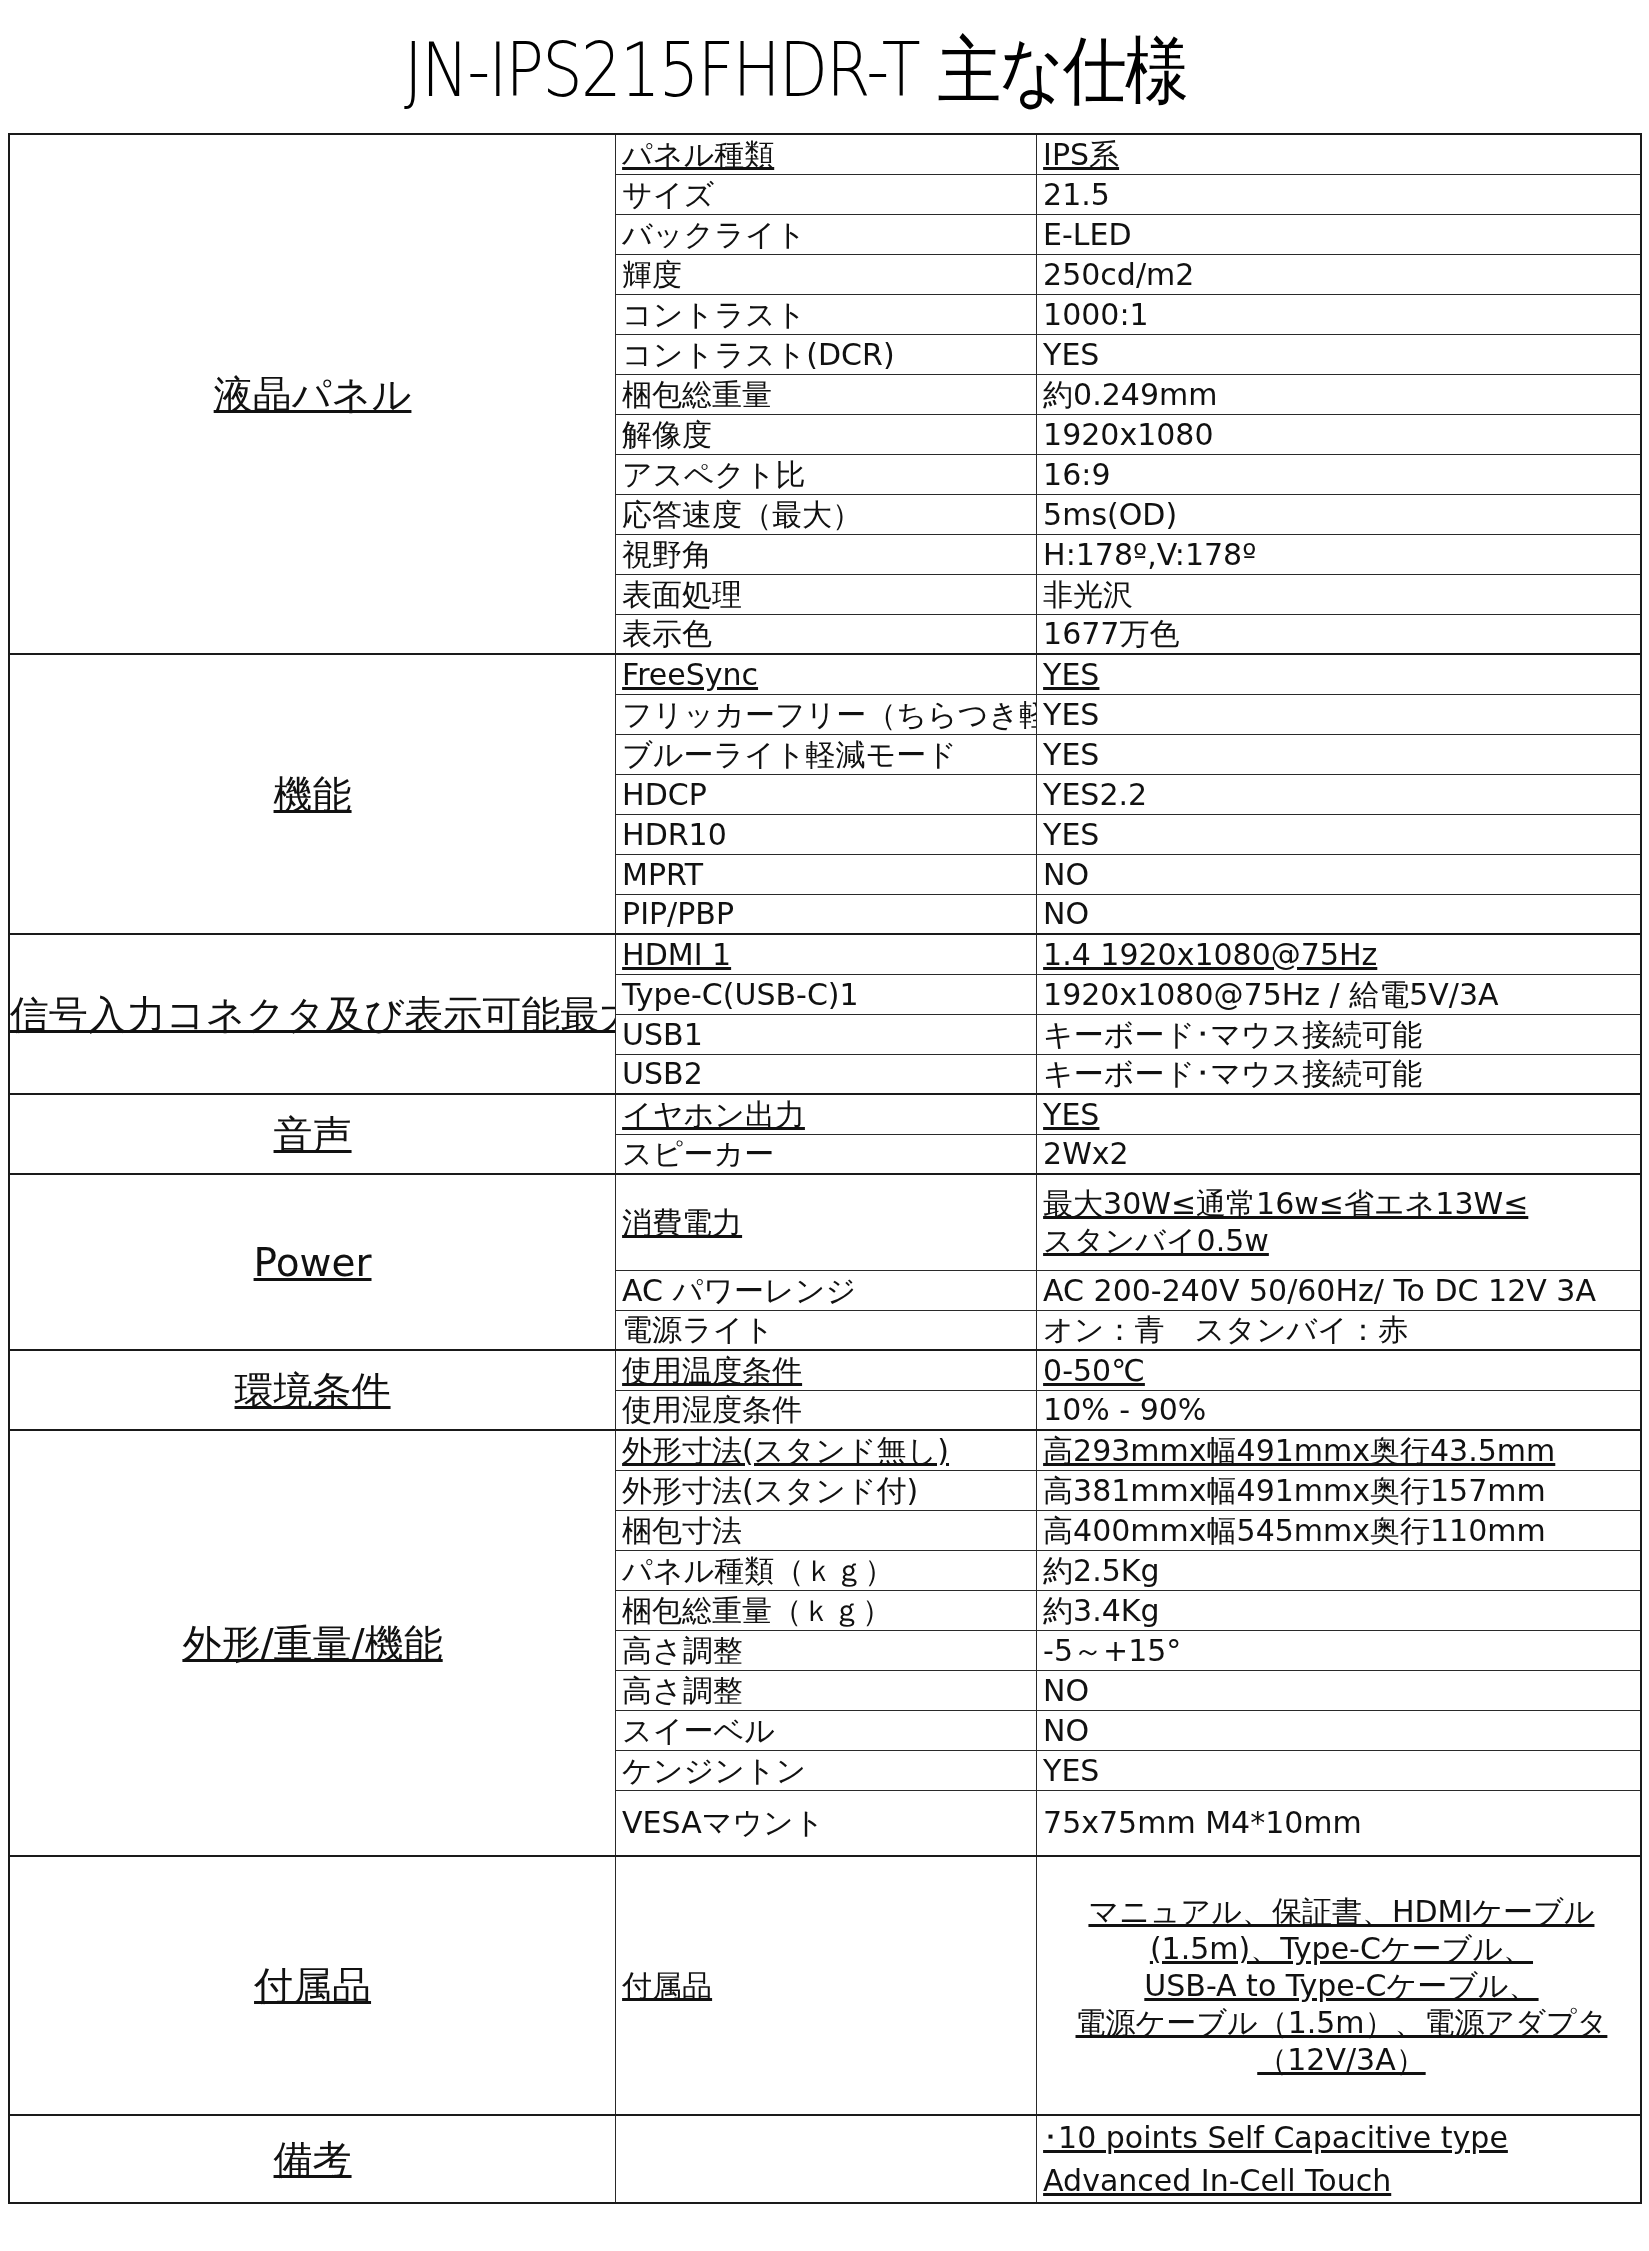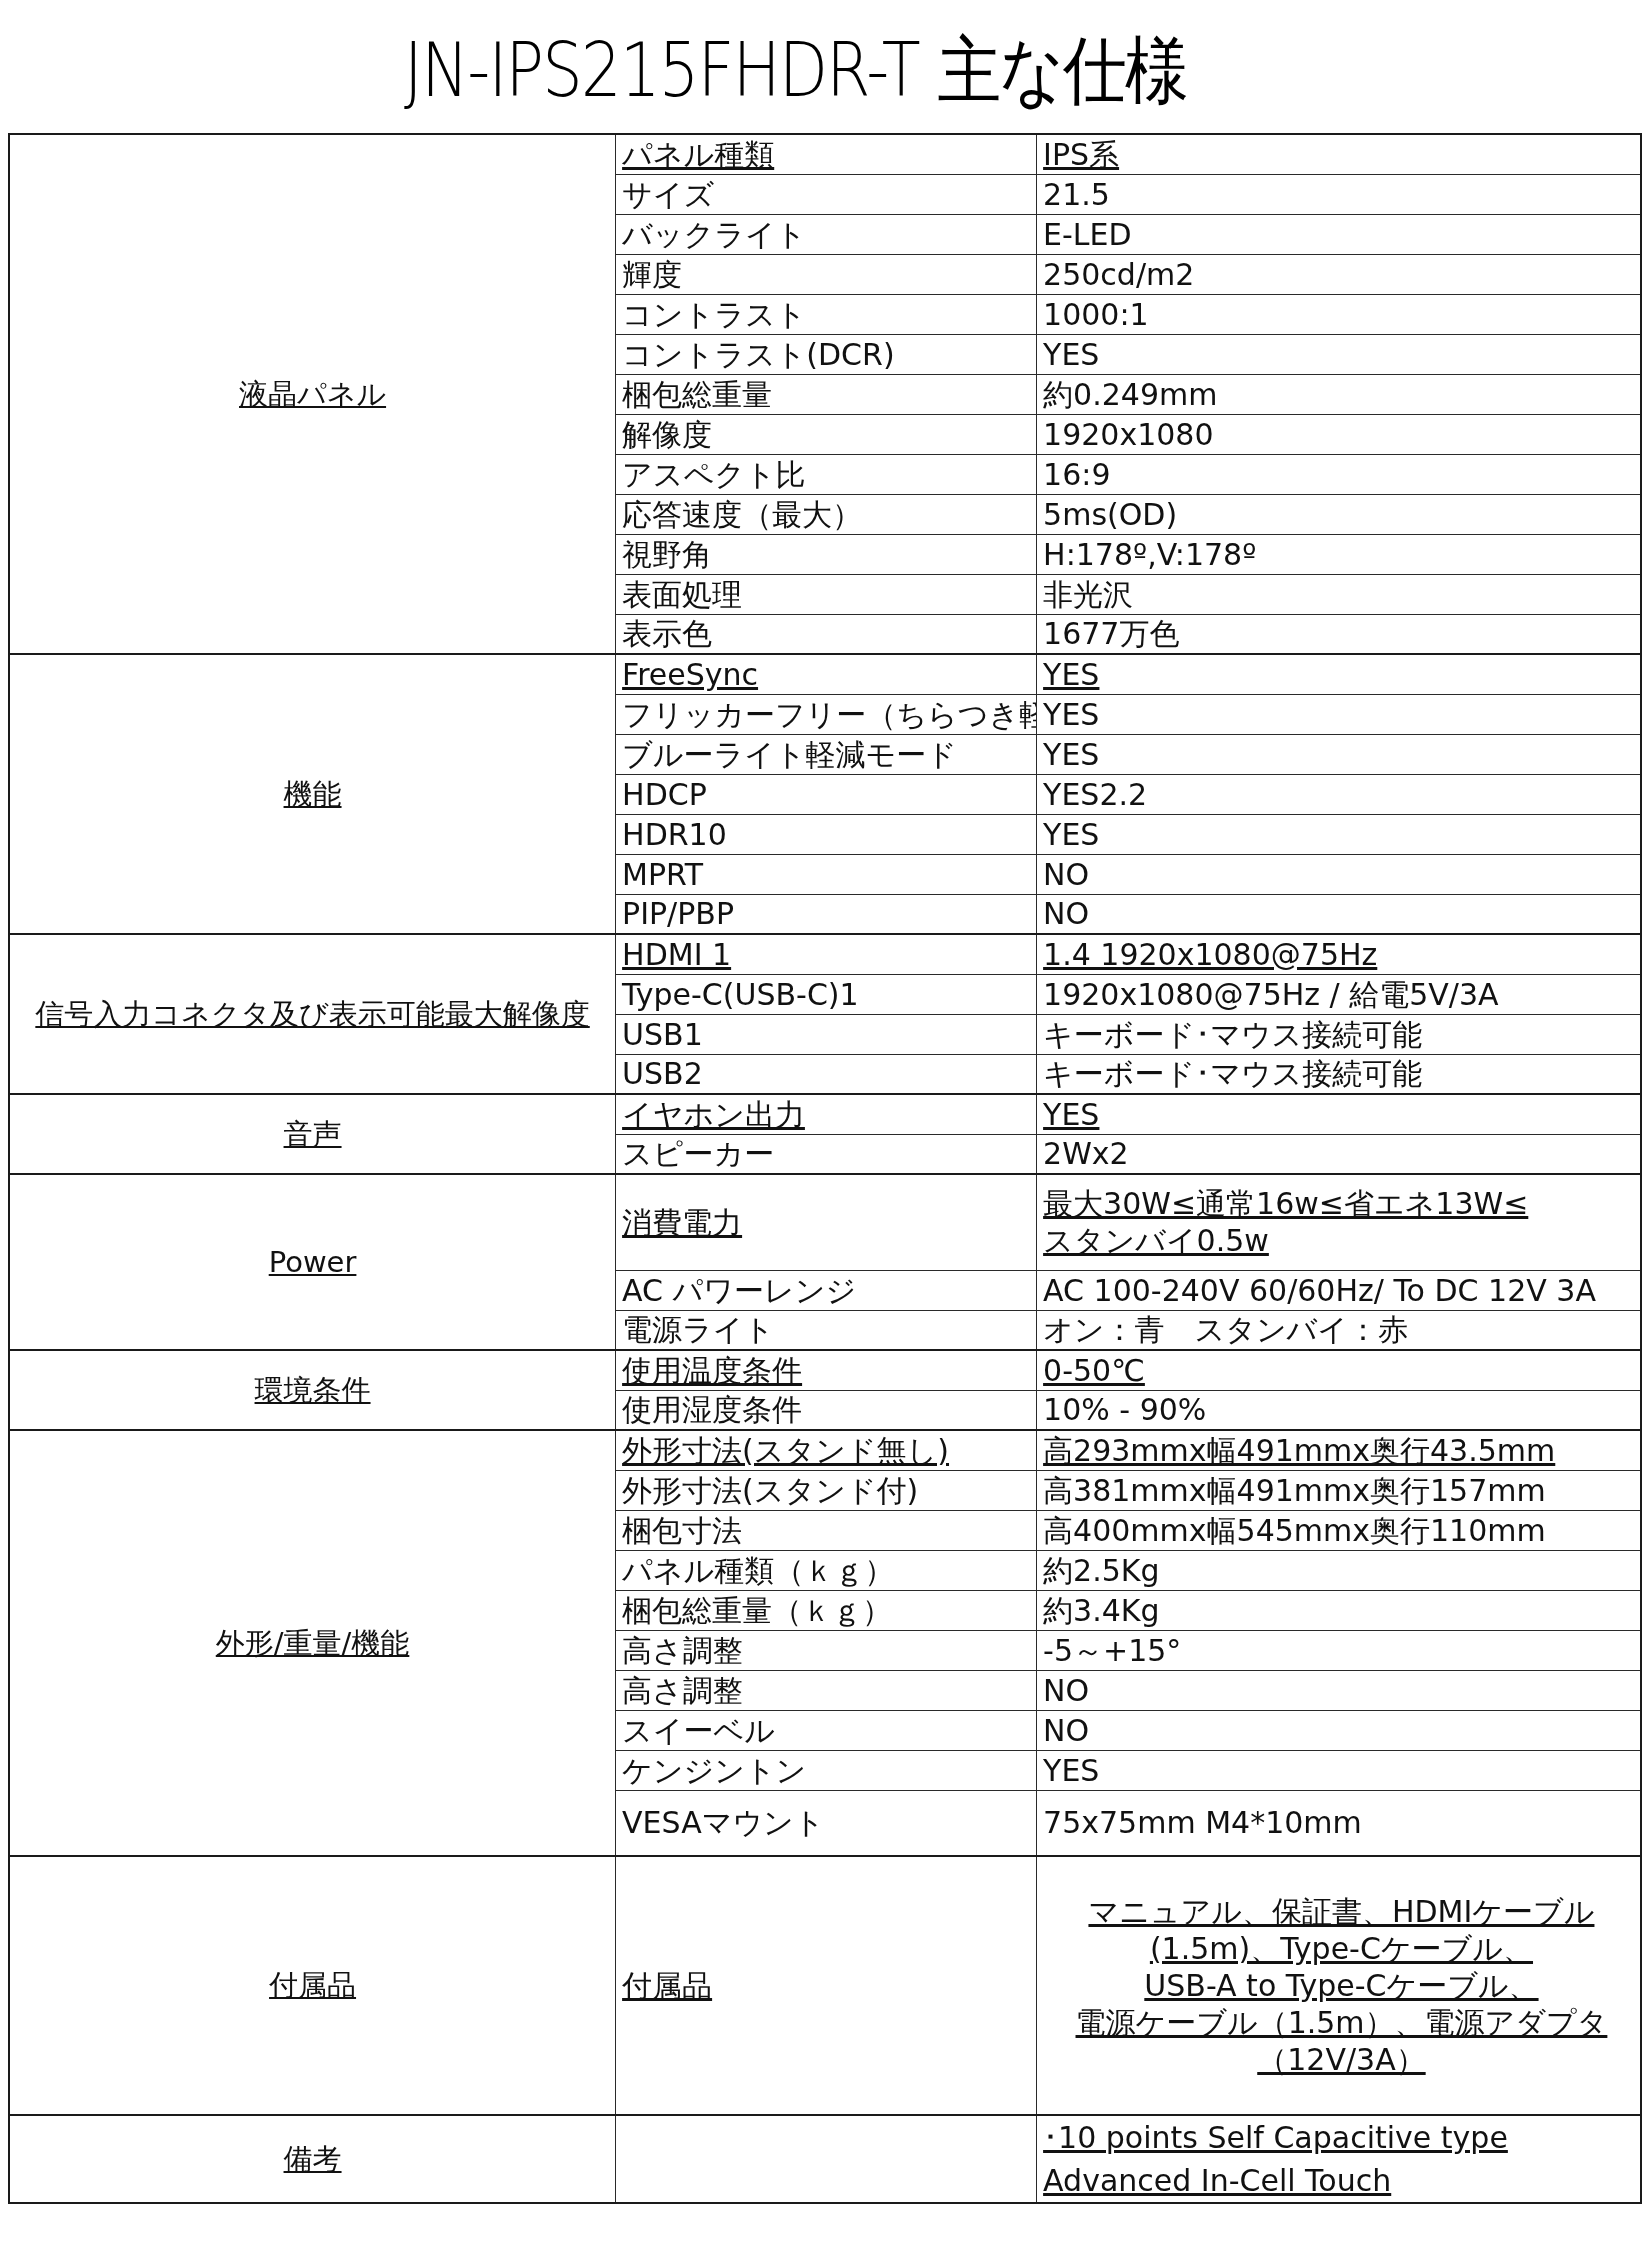--- a/index.html
+++ b/index.html
@@ -44,21 +44,21 @@
       padding: 0 0 0 5.8px;
       font-size: 30px;
       line-height: 37px;
       vertical-align: middle;
       white-space: nowrap;
       overflow: hidden;
     }
     table.spec td.group {
       text-align: center;
       padding: 0;
-      font-size: 29px;
+      font-size: 39px;
       border-left: 2.9px solid #1a1a1a;
     }
     table.spec tr.group-start td {
       border-top: 2.9px solid #1a1a1a;
       text-decoration: underline;
     }
     table.spec td.val {
       border-right: 2.9px solid #1a1a1a;
     }
     col.c1 { width: 607px; }
@@ -205,21 +205,21 @@
     <tr class="group-start" style="height:96px">
       <td class="group" rowspan="3">Power</td>
       <td>消費電力</td>
       <td class="val multi">
         <span class="line">最大30W≤通常16w≤省エネ13W≤</span>
         <span class="line">スタンバイ0.5w</span>
       </td>
     </tr>
     <tr class="r">
         <td>AC パワーレンジ</td>
-        <td class="val small">AC 100-240V 60/60Hz/ To DC 12V 3A</td>
+        <td class="val small">AC 200-240V 50/60Hz/ To DC 12V 3A</td>
       </tr>
     <tr class="r">
         <td>電源ライト</td>
         <td class="val small">オン：青　スタンバイ：赤</td>
       </tr>
 
     <tr class="r group-start">
       <td class="group" rowspan="2">環境条件</td>
       <td>使用温度条件</td>
       <td class="val">0-50℃</td>

